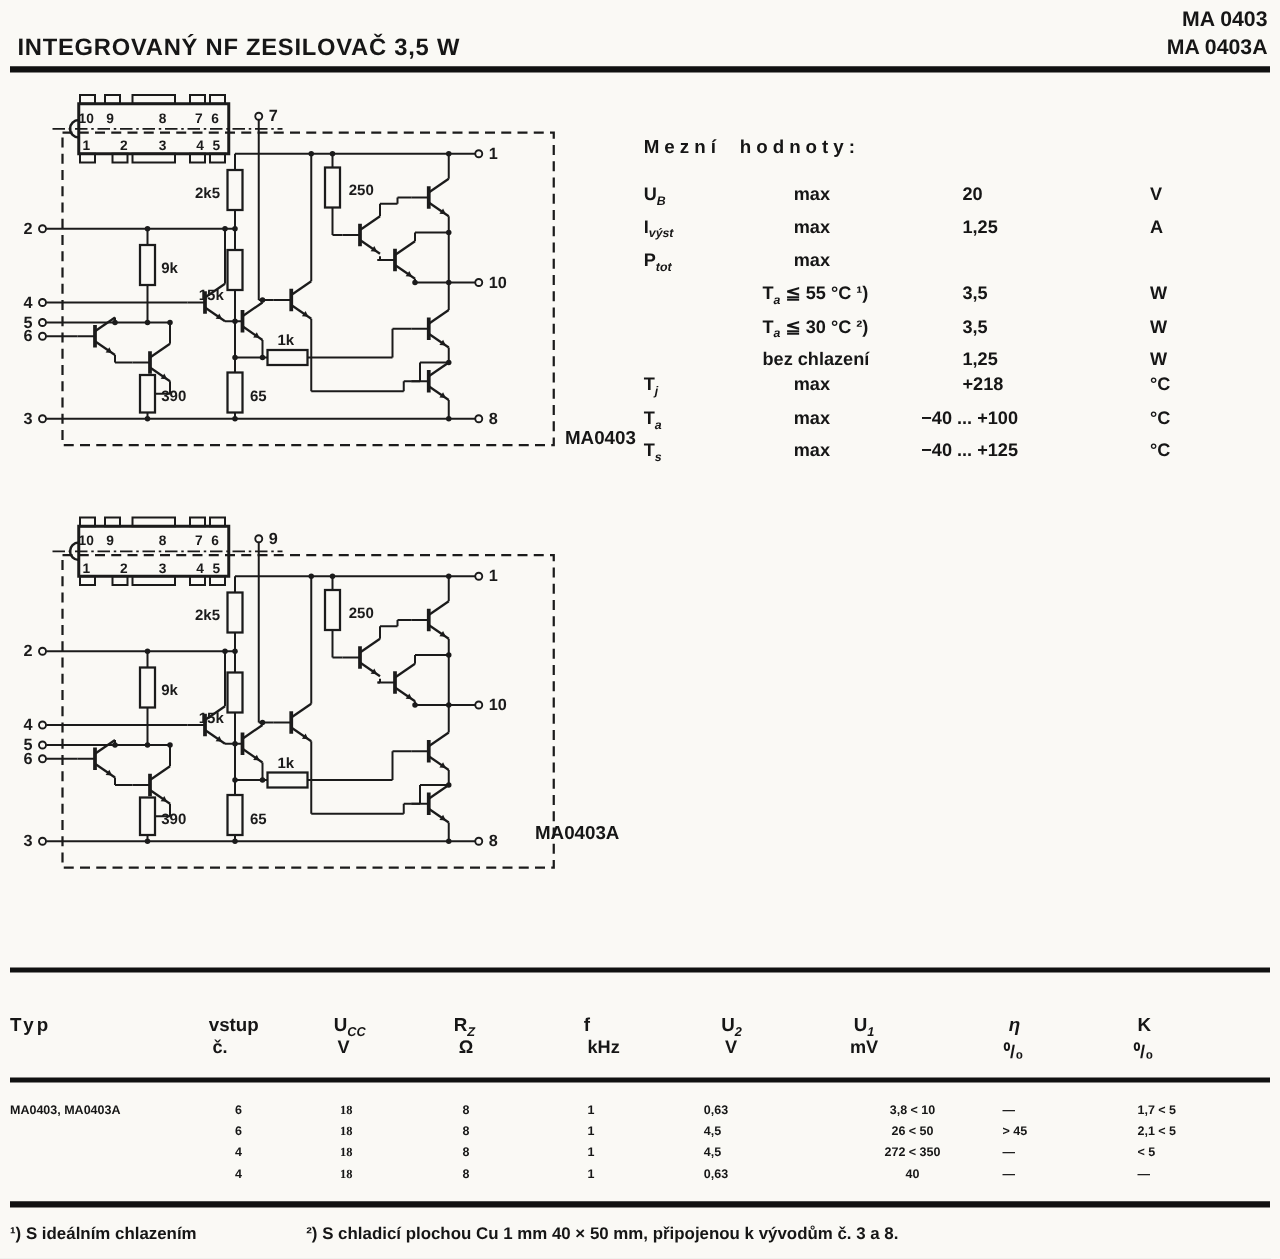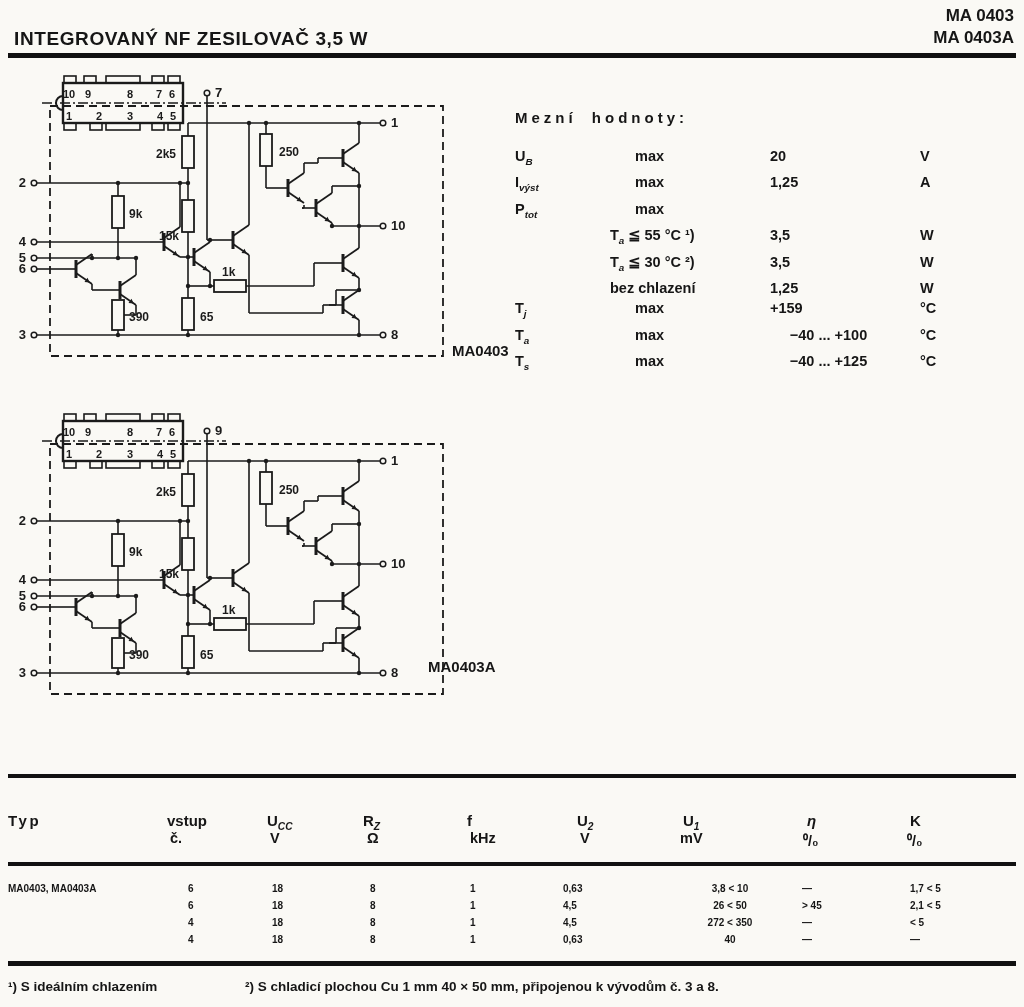--- a/index.html
+++ b/index.html
@@ -11,21 +11,21 @@
   .title{left:14px;top:28px;font-size:19px;letter-spacing:.6px;}
   .partnos{right:10px;top:5px;text-align:right;font-size:17px;line-height:22px;}
   .rule{left:8px;width:1008px;background:#111;}
   .rule.r-head{top:53px;height:5px;}
 
   
   .limits{left:515px;top:109px;width:500px;}
   .limits h2{margin:0 0 20px 0;font-size:15px;letter-spacing:4px;word-spacing:7px;font-weight:700;}
   .lrow{display:grid;grid-template-columns:95px 160px 150px 1fr;line-height:20.5px;font-size:14.5px;}
   .lrow .cond.indent{padding-left:25px;}
-  .lrow .val.wide{margin-left:-33px;text-align:center;}
+  .lrow .val.wide{margin-left:-33px;}
   sub{font-size:68%;font-style:italic;font-weight:700;}
 
   
   .caption{font-size:15px;}
 
   
   .rule.r-t1{top:774px;height:4px;}
   .rule.r-t2{top:862px;height:4px;}
   .rule.r-t3{top:961px;height:5px;}
   .grid{left:0;width:1024px;display:grid;padding-left:8px;box-sizing:border-box;
@@ -33,21 +33,21 @@
   .h1{top:812px;font-size:15px;}
   .h1 .c1{letter-spacing:2.5px;}
   .h1 .c2{padding-left:2px;}  .h1 .c3{padding-left:5px;}  .h1 .c4{padding-left:3px;}
   .h1 .c5{padding-left:2px;}  .h1 .c6{padding-left:17px;} .h1 .c7{padding-left:15px;}
   .h1 .c8{padding-left:17px;font-style:italic;} .h1 .c9{padding-left:5px;}
   .h2{top:830px;font-size:14.5px;}
   .h2 .c2{padding-left:5px;}  .h2 .c3{padding-left:8px;}  .h2 .c4{padding-left:7px;}
   .h2 .c5{padding-left:5px;}  .h2 .c6{padding-left:20px;} .h2 .c7{padding-left:12px;}
   .h2 .c8{padding-left:13px;} .h2 .c9{padding-left:2px;}
   .trow{font-size:10px;line-height:17px;}
-  .trow .c2{padding-left:23px;} .trow .c3{padding-left:10px;} .trow .c4{padding-left:10px;}
+  .trow .c2{padding-left:23px;} .trow .c3{padding-left:10px;font-family:Liberation Serif, serif;} .trow .c4{padding-left:10px;}
   .trow .c5{padding-left:5px;}  .trow .c6{padding-left:3px;}  .trow .c7{padding-left:2px;text-align:center;}
   .trow .c8{padding-left:12px;} .trow .c9{padding-left:5px;}
 
   .footnote{top:979px;font-size:13.5px;}
   svg text{font-family:"Liberation Sans",sans-serif;font-weight:700;fill:#1b1b1b;}
 </style>
 </head>
 <body>
 
 <div class="page">
@@ -281,21 +281,21 @@
         </div>
         <div class="lrow">
           <span class="sym"></span>
           <span class="cond"><span>bez chlazení</span></span>
           <span class="val">1,25</span>
           <span class="unit">W</span>
         </div>
         <div class="lrow">
           <span class="sym"><span>T</span><sub>j</sub></span>
           <span class="cond indent"><span>max</span></span>
-          <span class="val">+159</span>
+          <span class="val">+218</span>
           <span class="unit">°C</span>
         </div>
         <div class="lrow">
           <span class="sym"><span>T</span><sub>a</sub></span>
           <span class="cond indent"><span>max</span></span>
           <span class="val wide">−40 ... +100</span>
           <span class="unit">°C</span>
         </div>
         <div class="lrow">
           <span class="sym"><span>T</span><sub>s</sub></span>

